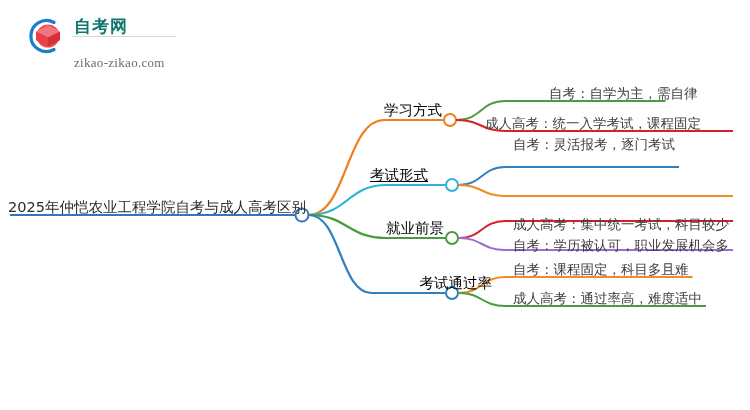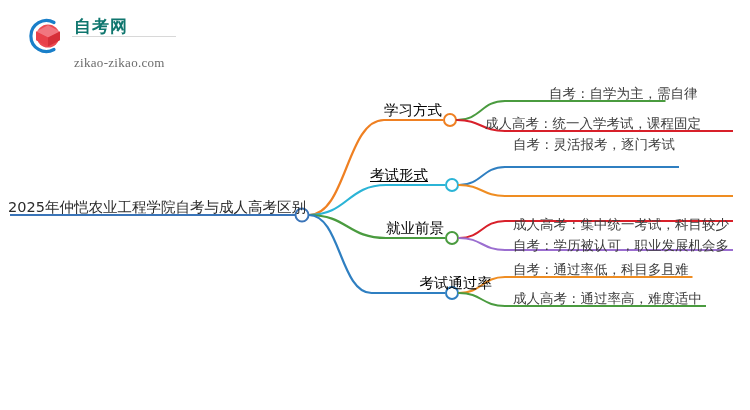--- a/index.html
+++ b/index.html
@@ -164,15 +164,15 @@
   <div class="node-label branch-label" id="b0-label" style="top: 101px; left: 384px;">学习方式</div>
   <div class="node-label branch-label" id="b1-label" style="top: 166px; left: 370px; text-decoration: underline;">考试形式</div>
   <div class="node-label branch-label" id="b2-label" style="top: 219px; left: 386px;">就业前景</div>
   <div class="node-label branch-label" id="b3-label" style="top: 274px; left: 371.5px; margin-left: 48px;">考试通过率</div>
 
   <div class="node-label leaf-label" id="l0-0" style="left: 513px; top: 85px; margin-left: 36px;">自考：自学为主，需自律</div>
   <div class="node-label leaf-label" id="l0-1" style="left: 485px; top: 115px;">成人高考：统一入学考试，课程固定</div>
   <div class="node-label leaf-label" id="l1-0" style="left: 513px; top: 136px;">自考：灵活报考，逐门考试</div>
   <div class="node-label leaf-label" id="l1-1" style="left: 513px; top: 180px; margin-top: 36px;">成人高考：集中统一考试，科目较少</div>
   <div class="node-label leaf-label" id="l2-0" style="left: 513px; top: 205px; margin-top: 32px;">自考：学历被认可，职业发展机会多</div>
-  <div class="node-label leaf-label" id="l3-0" style="left: 513px; top: 261px;">自考：通过率低，科目多且难</div>
+  <div class="node-label leaf-label" id="l3-0" style="left: 513px; top: 261px;">自考：课程固定，科目多且难</div>
   <div class="node-label leaf-label" id="l3-1" style="left: 513px; top: 290px;">成人高考：通过率高，难度适中</div>
 </div>
 
 </body></html>

